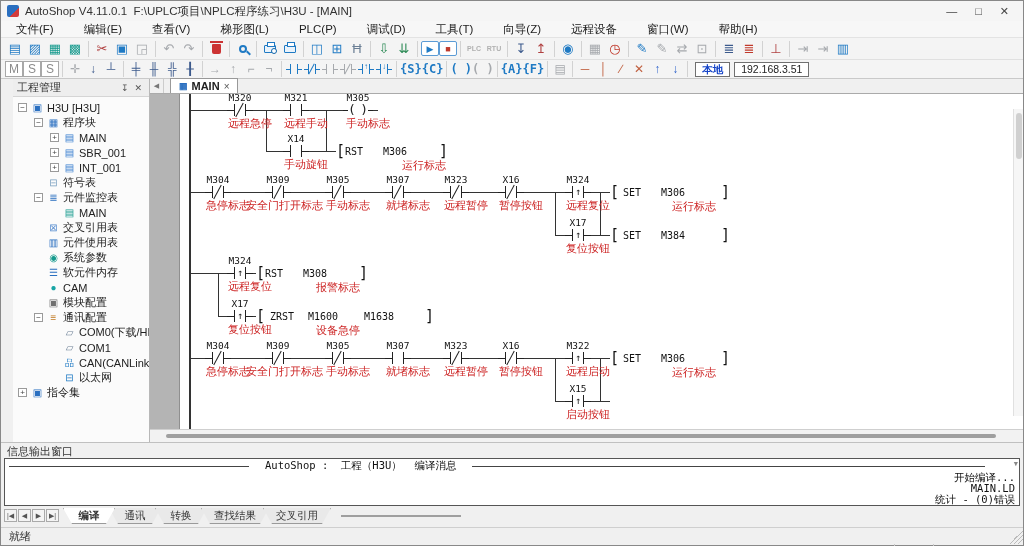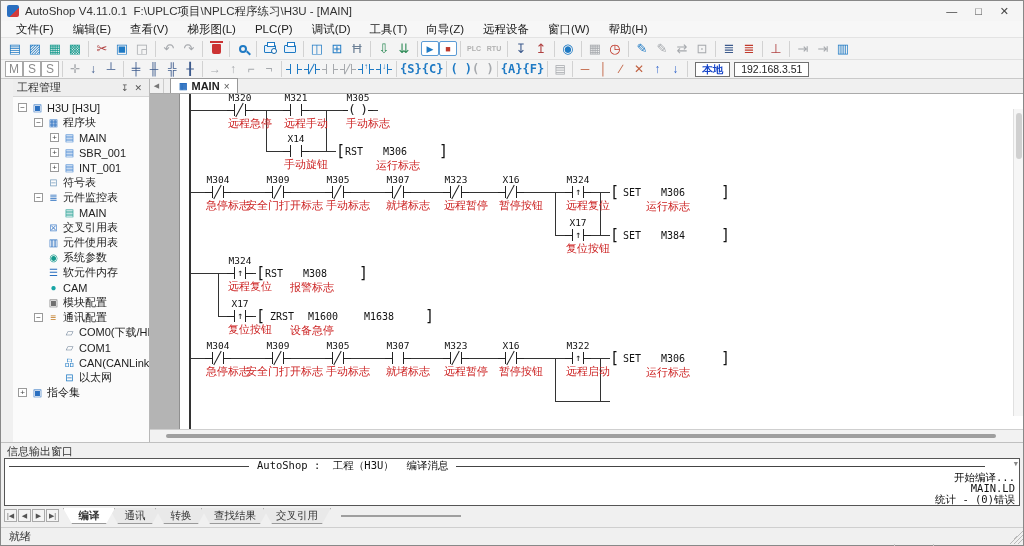--- a/index.html
+++ b/index.html
@@ -8,21 +8,21 @@
   #app { display:flex; flex-direction:column; width:1024px; height:546px; border:1px solid #888; }
 
   
   .titlebar { height:20px; background:#f5f5f5; display:flex; align-items:center; padding:0 6px; flex:0 0 auto; }
   .appicon { width:12px; height:12px; margin-right:6px; background:linear-gradient(135deg,#2a6fc0 60%,#d23c3c 60%); border-radius:2px; }
   .apptitle { font-size:11.5px; color:#333; white-space:pre; overflow:hidden; flex:1; }
   .wctrl { display:flex; gap:18px; padding-right:8px; color:#444; font-size:11px; }
   .wctrl span { cursor:default; }
 
   
-  .menubar { height:17px; background:#f7f7f7; display:flex; align-items:center; padding-left:8px; gap:5px; border-bottom:1px solid #e3e3e3; flex:0 0 auto;}
+  .menubar { height:17px; background:#f7f7f7; display:flex; align-items:center; padding-left:8px; gap:16px; border-bottom:1px solid #e3e3e3; flex:0 0 auto;}
   .menu-item { padding:1px 7px; font-size:11.5px; color:#222; }
 
   
   .tbar { display:flex; align-items:center; padding:0 4px; flex:0 0 auto; background:#f4f4f4; }
   .tb1 { height:22px; border-bottom:1px solid #e0e0e0; }
   .tb2 { height:19px; border-bottom:1px solid #c9c9c9; }
   .tb-btn { min-width:20px; height:18px; display:flex; align-items:center; justify-content:center; font-size:13px; color:#1f7ac4; cursor:default; }
   .tb2 .tb-btn { min-width:18px; height:16px; font-size:12px; }
   .tb-sep { width:1px; height:16px; background:#d2d2d2; margin:0 3px; }
   .teal { color:#159a8d; } .gray { color:#a6a9ad; } .red { color:#c0392b; }
@@ -100,31 +100,31 @@
   .sym.rise::after { content:"↑"; position:absolute; left:0; right:0; top:0; text-align:center; font-size:10px; line-height:13px; }
   .symcoil { position:relative; display:block; width:30px; height:14px; margin:0 auto; background-color:#fff; background-image:linear-gradient(#222,#222),linear-gradient(#222,#222); background-repeat:no-repeat; background-size:5px 1px,5px 1px; background-position:0 7px,25px 7px; }
   .symcoil::before { content:"("; position:absolute; left:5px; top:-1px; font-size:13px; }
   .symcoil::after { content:")"; position:absolute; right:5px; top:-1px; font-size:13px; }
   .dlabel { display:block; height:12px; font-size:11px; line-height:12px; color:#cc2222; white-space:nowrap; font-family:"Liberation Sans", sans-serif;text-align:right; }
   .inst { position:absolute; height:20px; display:flex; align-items:center; font-size:10px; color:#111; }
   .inst .br { font-size:15px; line-height:18px; width:14px; }
   .inst .br.close { margin-left:auto; text-align:right; }
   .inst .iop { min-width:38px; }
   .inst .iarg { min-width:56px; }
-  .ilab { position:absolute; width:70px; text-align:left; font-size:11px; color:#cc2222; font-family:Liberation Mono, monospace; white-space:nowrap; }
+  .ilab { position:absolute; width:70px; text-align:right; font-size:11px; color:#cc2222; font-family:Liberation Mono, monospace; white-space:nowrap; }
   .vscroll { position:absolute; right:0; top:15px; bottom:13px; width:10px; background:#f6f6f6; border-left:1px solid #e0e0e0; }
   .vthumb { position:absolute; top:4px; left:2px; width:6px; height:46px; background:#d0d0d0; border-radius:3px; }
   .hscroll { height:13px; background:#f2f2f2; border-top:1px solid #cfcfcf; position:relative; flex:0 0 auto; }
   .hthumb { position:absolute; top:4px; left:16px; width:830px; height:4px; background:#9f9f9f; border-radius:2px; }
 
   
   .outwin { height:85px; flex:0 0 auto; background:#f0f0f0; border-top:1px solid #c0c0c0; display:flex; flex-direction:column; }
   .out-title { height:15px; font-size:11px; color:#333; padding:1px 6px 0; }
   .out-box { margin:0 3px; height:48px; background:#fff; border:1px solid #555; font-family:"DejaVu Sans Mono", monospace; font-size:10.5px; color:#111; padding:1px 4px; overflow:hidden; position:relative; }
-  .out-head { display:flex; align-items:center; gap:8px; height:12px; }
+  .out-head { display:flex; align-items:center; gap:16px; height:12px; }
   .out-head .dash { height:1px; background:#444; }
   .out-head .d1 { width:240px; } .out-head .d2 { flex:1; margin-right:30px; }
   .out-head .htxt { white-space:pre; }
   .out-line { height:11px; line-height:11px; white-space:pre;text-align:right; }
   .out-varrow { position:absolute; right:1px; top:1px; font-size:7px; color:#888; }
   .out-tabs { height:16px; display:flex; align-items:stretch; padding-left:2px; margin-top:2px; }
   .onav { width:13px; height:13px; border:1px solid #aaa; background:#f4f4f4; font-size:7px; color:#555; display:flex; align-items:center; justify-content:center; margin:1px 0 0 1px; }
   .btab { position:relative; min-width:52px; padding:0 12px; display:flex; align-items:center; justify-content:center; font-size:10.5px; color:#333; background:#e9e9e9; border:1px solid #9a9a9a; border-top:none; clip-path:polygon(0 0,100% 0,calc(100% - 9px) 100%,9px 100%); margin-left:-6px; }
   .btab.active { background:#fff; font-weight:bold; z-index:2; }
   .mini-scroll { flex:0 0 120px; margin:5px 0 5px 10px; position:relative; }
@@ -566,20 +566,25 @@
           </div>
         <div class="dev" style="left:329px;top:247px">
             <span class="dname">X16</span>
             <span class="sym nc"></span>
             <span class="dlabel">暂停按钮</span>
           </div>
         <div class="dev" style="left:396px;top:247px">
             <span class="dname">M322</span>
             <span class="sym rise"></span>
             <span class="dlabel">远程启动</span>
+          </div>
+        <div class="dev" style="left:396px;top:290px">
+            <span class="dname">X15</span>
+            <span class="sym rise"></span>
+            <span class="dlabel">启动按钮</span>
           </div>
         <div class="inst" style="left:460px;top:254px;width:120px">
             <span class="br">[</span>
             <span class="iop">SET</span>
             <span class="iarg">M306</span>
             <span class="br close">]</span>
           </div>
         <div class="ilab" style="left:496px;top:271px">运行标志</div>
 
         <div class="vscroll">

